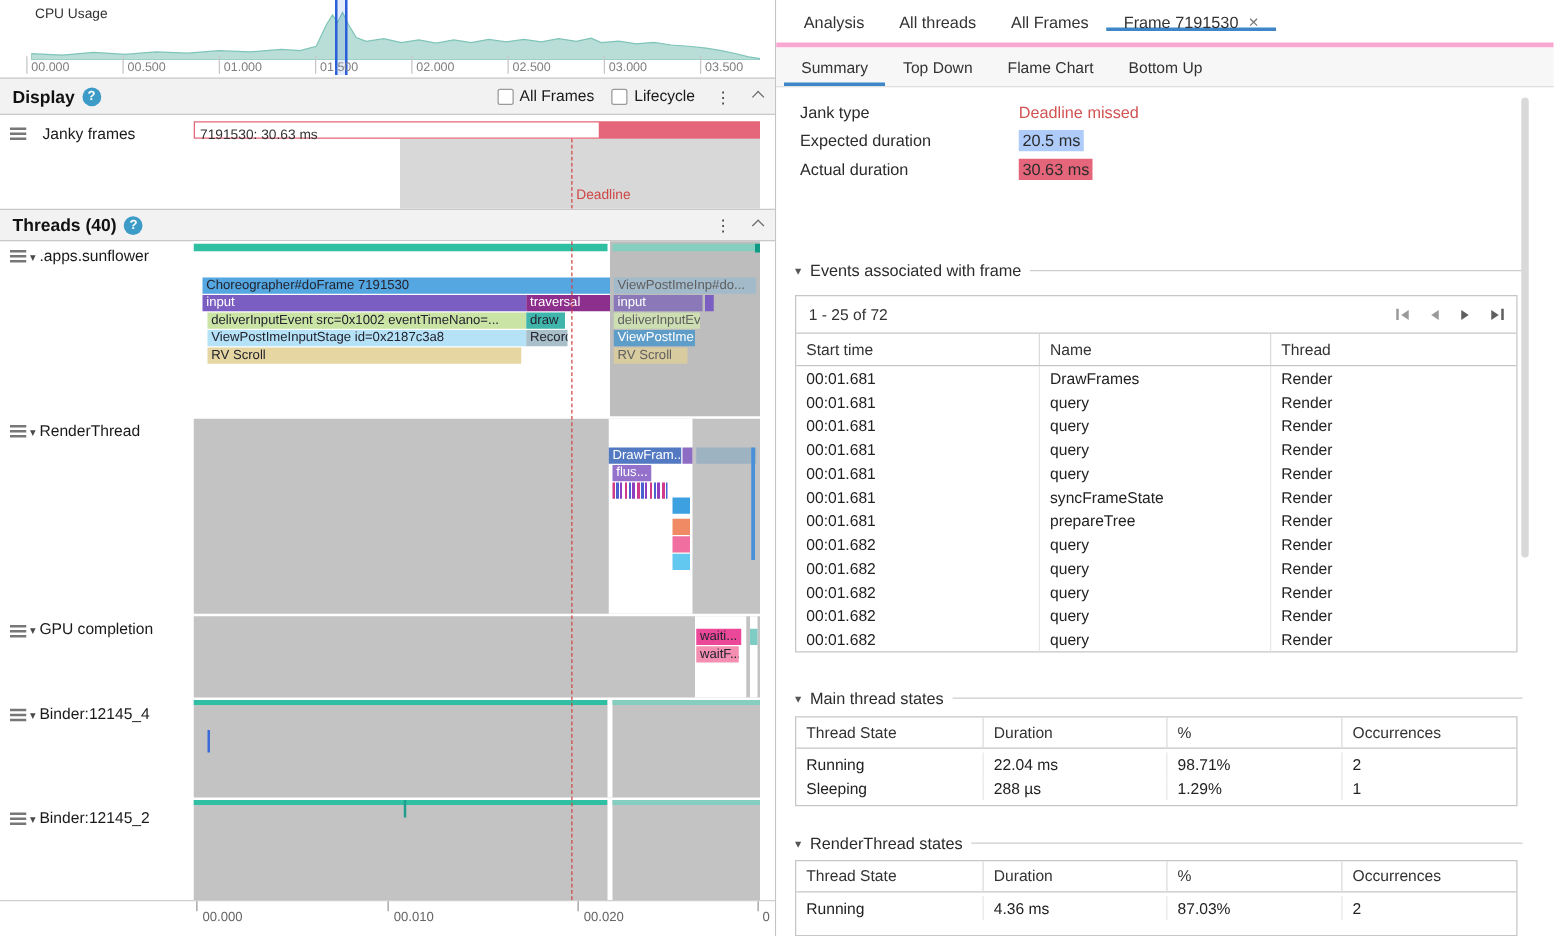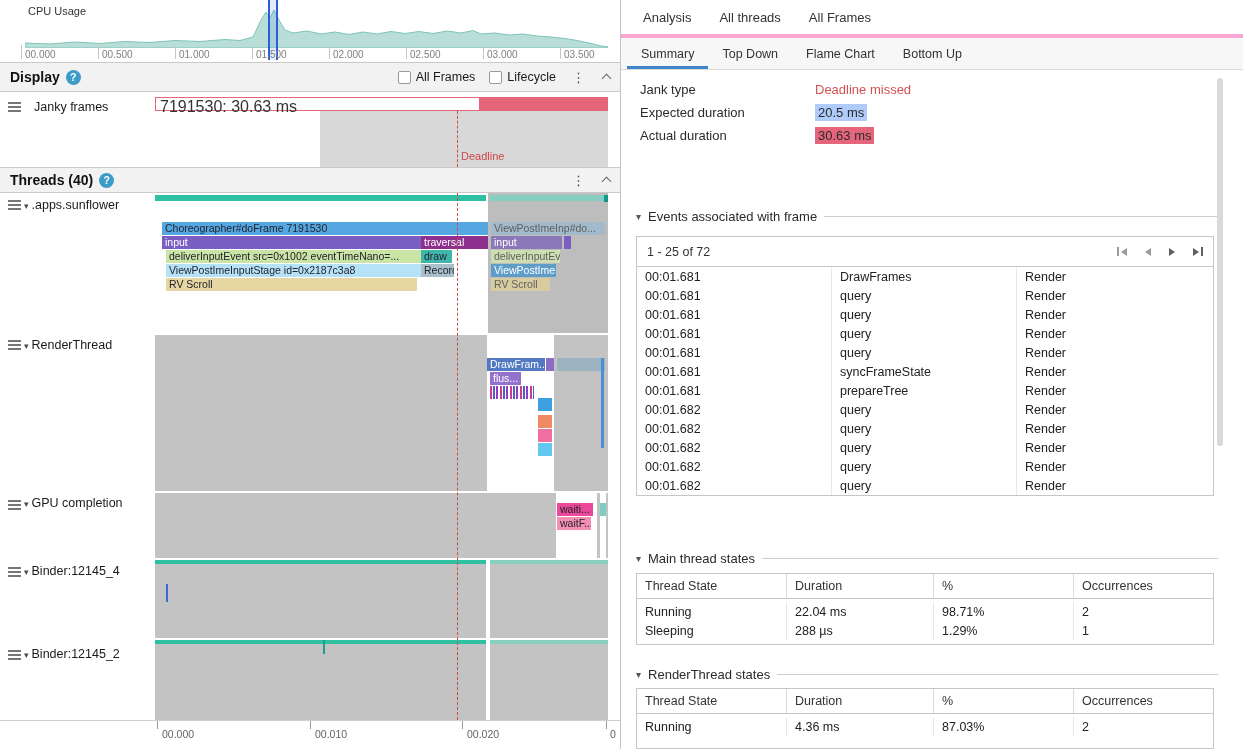--- a/index.html
+++ b/index.html
@@ -105,21 +105,21 @@
         <span style="margin-left:18px"><span class="chev"></span></span>
       </span>
     </div>
 
     <div class="abs" style="left:0;top:92px;width:620px;height:75px;background:#fff">
       <span class="ham" style="left:8px;top:10px"></span>
       <span class="lbl" style="left:34px;top:8px">Janky frames</span>
       <div class="abs" style="left:155px;top:0;width:453px;height:75px">
         <div class="abs" style="left:165px;top:19px;width:288px;height:56px;background:#d8d8d8"></div>
         <div class="abs" style="left:0;top:5px;width:325px;height:14px;border:1px solid #e5667a;background:#fff">
-          <span style="font-size:16px;line-height:12px;padding-left:4px;color:#333;white-space:nowrap">7191530: 30.63 ms</span>
+          <span style="font-size:11px;line-height:12px;padding-left:4px;color:#333;white-space:nowrap">7191530: 30.63 ms</span>
         </div>
         <div class="abs" style="left:325px;top:5px;width:128px;height:14px;background:#e5667a"></div>
         <div class="dashv" style="left:302px;top:19px;height:56px"></div>
         <span class="abs" style="left:306px;top:58px;font-size:11px;color:#cf4747">Deadline</span>
       </div>
     </div>
 
     <div class="hdr" style="top:167px;height:26px">
       <span class="htitle" style="margin-left:10px">Threads (40)</span>
       <span class="help">?</span>
@@ -215,20 +215,24 @@
     <div class="tabs1">
       <div class="tab">
           <span>Analysis</span>
         </div>
       <div class="tab">
           <span>All threads</span>
         </div>
       <div class="tab">
           <span>All Frames</span>
         </div>
+      <div class="tab sel">
+          <span>Frame 7191530</span>
+          <span class="tclose">×</span>
+        </div>
     </div>
 
     <div class="tabs2">
       <div class="tab2 sel">
           <span>Summary</span>
         </div>
       <div class="tab2">
           <span>Top Down</span>
         </div>
       <div class="tab2">
@@ -275,20 +279,25 @@
               </span>
             <span class="pbtn">
                 <span class="trr"></span>
               </span>
             <span class="pbtn">
                 <span class="trr"></span>
                 <span class="vb d"></span>
               </span>
           </span>
         </div>
+        <div class="thead">
+          <div class="hc" style="width:195px">Start time</div>
+          <div class="hc" style="width:185px">Name</div>
+          <div class="hc" style="width:196px">Thread</div>
+        </div>
         <div>
             <div class="trow">
               <div class="tcell" style="width: 195px;">00:01.681</div>
               <div class="tcell" style="width: 185px;">DrawFrames</div>
               <div class="tcell" style="width: 196px;">Render</div>
             </div>
             <div class="trow">
               <div class="tcell" style="width: 195px;">00:01.681</div>
               <div class="tcell" style="width: 185px;">query</div>
               <div class="tcell" style="width: 196px;">Render</div>

